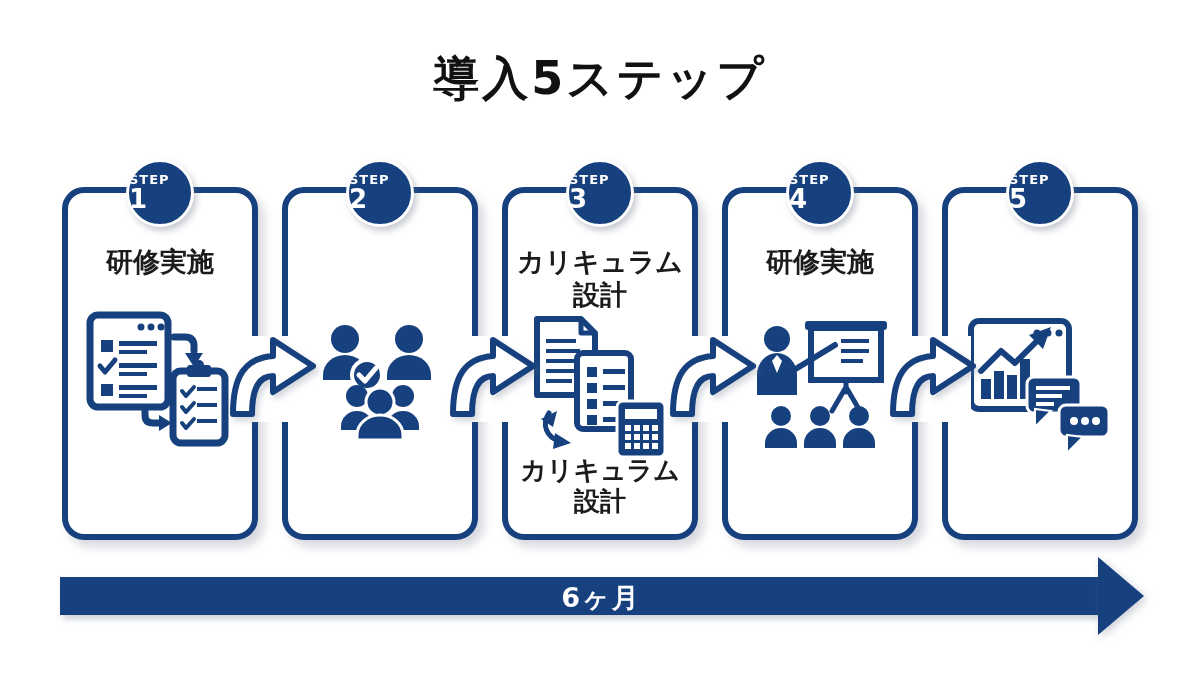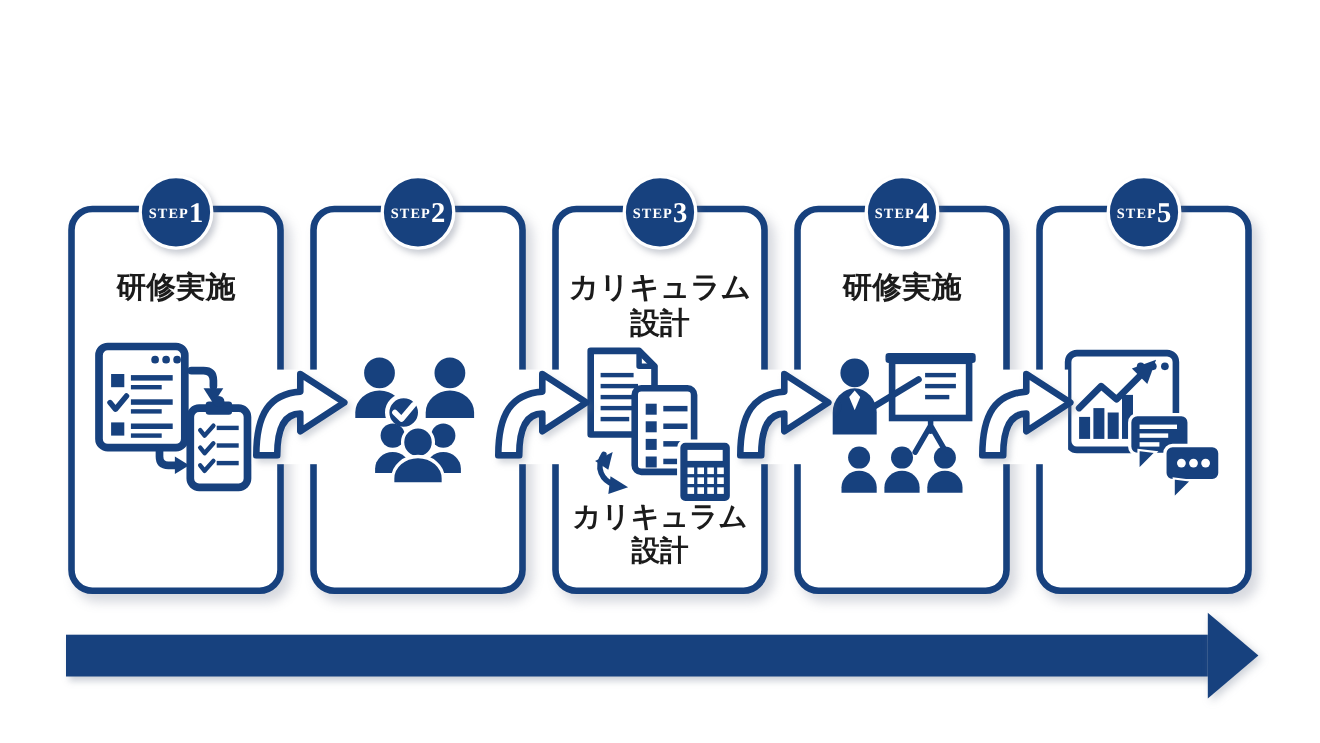--- a/index.html
+++ b/index.html
@@ -17,22 +17,22 @@
   }
   .card{
     position:absolute;top:187px;width:196px;height:353px;box-sizing:border-box;
     background:#fff;border:6px solid var(--navy);border-radius:22px;
     box-shadow:6px 7px 10px rgba(110,120,140,.28);
   }
   .badge{
     position:absolute;top:-34px;left:50%;transform:translateX(-50%);
     width:62px;height:62px;border-radius:50%;background:var(--navy);
     border:3px solid #fff;box-shadow:3px 4px 6px rgba(100,110,130,.35);
-    display:flex;flex-direction:row;align-items:center;justify-content:center;
-    color:#fff;z-index:5;font-family:Liberation Serif, serif;
+    display:flex;flex-direction:column;align-items:flex-start;justify-content:center;
+    color:#fff;z-index:5;
   }
   .badge .step-word{font-size:13px;font-weight:700;letter-spacing:1px;line-height:13px;}
   .badge .step-num{font-size:26px;font-weight:700;line-height:27px;}
   .card-title{
     position:absolute;top:52px;left:0;width:100%;margin:0;text-align:center;
     font-size:27px;font-weight:700;line-height:33px;color:var(--ink);white-space:pre-line;
   }
   .card-footer{
     position:absolute;top:262px;left:0;width:100%;text-align:center;
     font-size:26px;font-weight:700;line-height:31px;color:var(--ink);white-space:pre-line;
@@ -60,20 +60,21 @@
   }
   svg .st{stroke:var(--navy);fill:none;stroke-linecap:round;stroke-linejoin:round;}
   svg .fl{fill:var(--navy);}
   svg .wf{fill:#fff;}
 </style>
 </head>
 <body>
 
 <div class="stage">
 
+  <h1 class="page-title">導入5ステップ</h1>
 
   <section class="card" style="left:62px">
     <div class="badge">
       <span class="step-word">STEP</span>
       <span class="step-num">1</span>
     </div>
     <h2 class="card-title">研修実施</h2>
     <div class="icon-wrap" style="top:116px">
       <svg width="150" height="140" viewBox="0 0 150 140">
         <rect class="wf" x="5" y="6" width="78" height="92" rx="8" stroke="#17417e" stroke-width="7"></rect>
@@ -250,15 +251,16 @@
   <svg class="connector" style="left:665px" viewBox="0 0 95 105">
     <path d="M8,102 C8,64 20,46 48,44 L48,28 L88,54 L48,80 L48,64 C34,64 27,76 27,102 Z" fill="#fff" stroke="#17417e" stroke-width="6" stroke-linejoin="round"></path>
   </svg>
   <svg class="connector" style="left:885px" viewBox="0 0 95 105">
     <path d="M8,102 C8,64 20,46 48,44 L48,28 L88,54 L48,80 L48,64 C34,64 27,76 27,102 Z" fill="#fff" stroke="#17417e" stroke-width="6" stroke-linejoin="round"></path>
   </svg>
 
   <div class="timeline">
     <div class="timeline-bar"></div>
     <div class="timeline-head"></div>
+    <div class="timeline-label">6ヶ月</div>
   </div>
 
 </div>
 
 </body></html>

